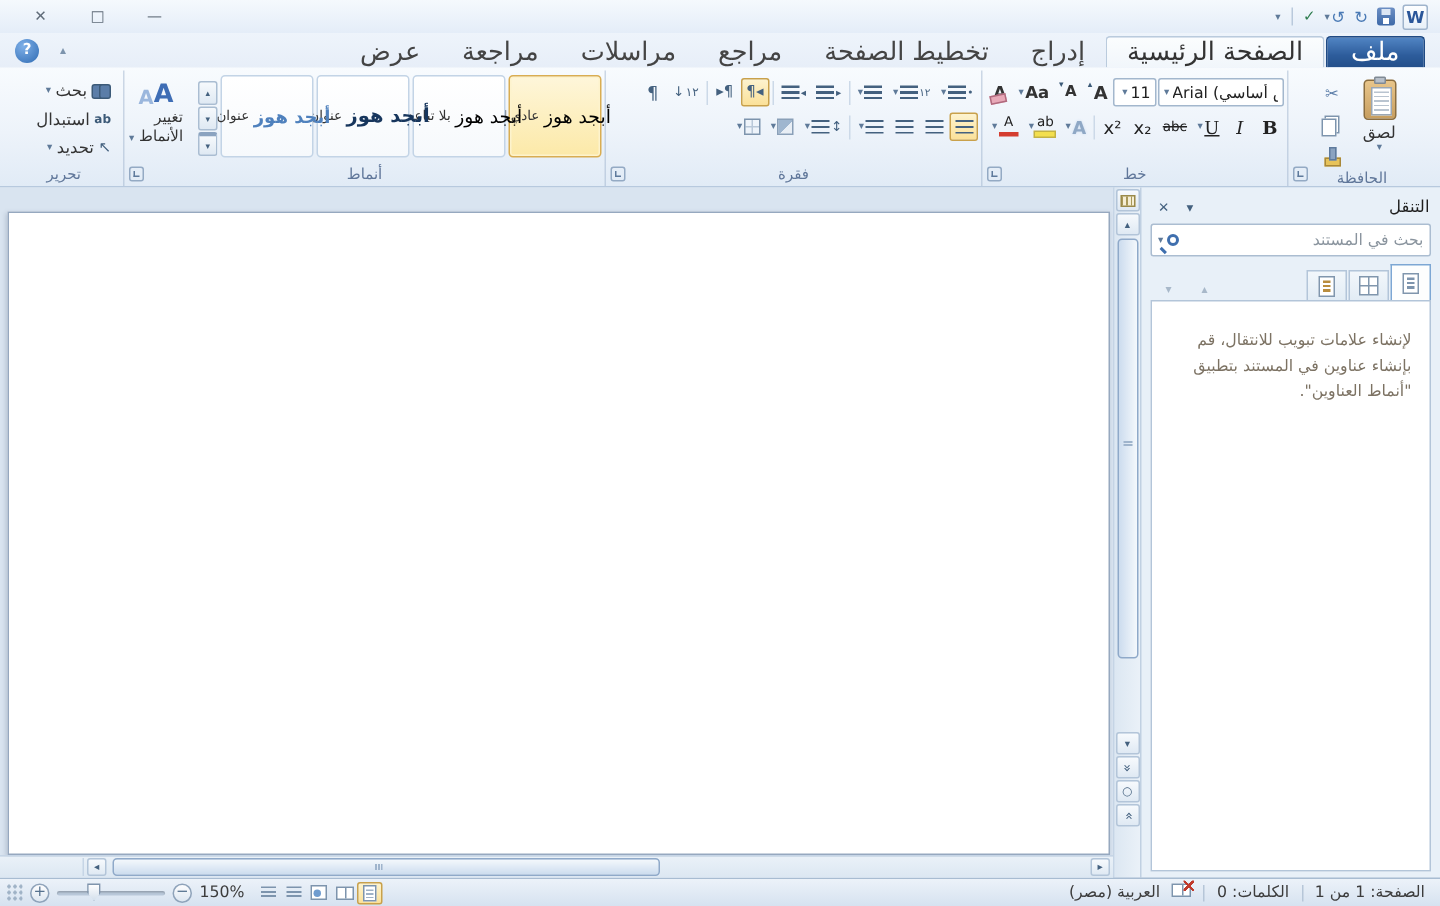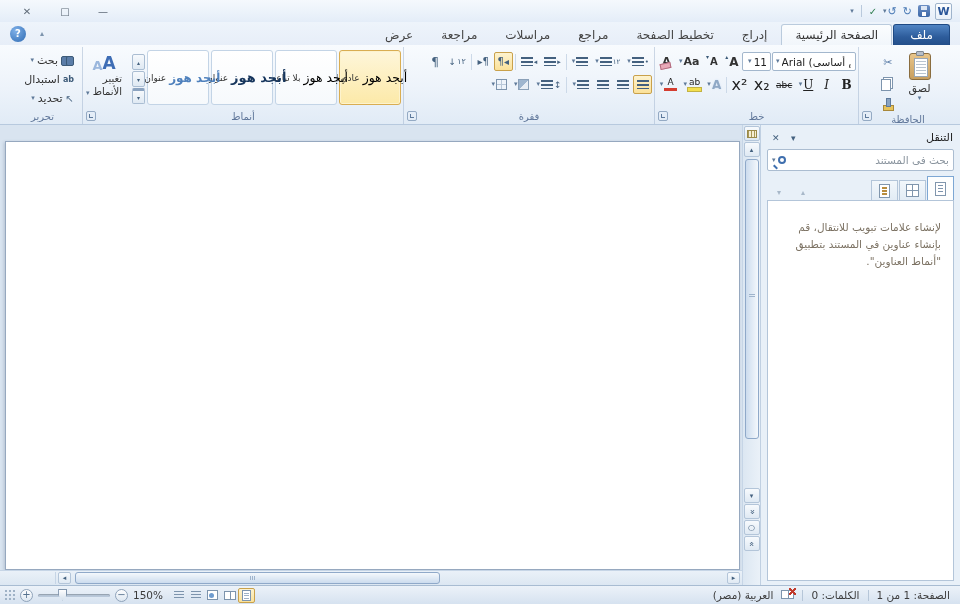--- a/index.html
+++ b/index.html
@@ -14,21 +14,21 @@
 .qbtn{display:inline-flex;align-items:center;gap:1px;color:#4a7ab5;font-size:11px;height:16px;padding:0 1px;}
 .disk{width:12px;height:12px;background:linear-gradient(#6c8fc4,#3e69a8);border-radius:2px;position:relative;display:inline-block;}
 .disk::before{content:"";position:absolute;top:1px;left:3px;right:3px;height:4px;background:#dce6f4;}
 .disk::after{content:"";position:absolute;bottom:1px;left:4px;right:4px;height:4px;background:#fff;}
 .checkg{color:#2e7d4f;font-weight:bold;font-size:10px;}
 .qsep{width:1px;height:12px;background:#b9c9dc;margin:0 2px;}
 .win-controls{display:flex;}
 .wbtn{width:38px;height:16px;display:flex;align-items:center;justify-content:center;color:#5f6b78;font-size:10px;}
 
 .tabrow{height:23px;display:flex;align-items:flex-end;background:linear-gradient(#eef4fb,#e7eef8);padding:0 10px;flex:none;}
-.tab{height:21px;display:flex;align-items:center;padding:0 13px;color:#444;font-size:12px;border:1px solid transparent;border-bottom:none;border-radius:3px 3px 0 0;white-space:nowrap;}
+.tab{height:21px;display:flex;align-items:center;padding:0 13px;color:#444;font-size:17px;border:1px solid transparent;border-bottom:none;border-radius:3px 3px 0 0;white-space:nowrap;}
 .tab.file{background:linear-gradient(#5185c4,#2d5c9b 60%,#234f8a);border-color:#1f4a84;color:#fff;margin-left:1px;padding:0 16px;}
 .tab.active{background:linear-gradient(#fbfdfe,#f1f6fb);border-color:#bacbdd;color:#333;}
 .tr-spacer{flex:1;}
 .minibtn{color:#7d94ad;font-size:8px;padding:0 8px;align-self:center;}
 .helpbtn{width:16px;height:16px;border-radius:50%;background:radial-gradient(circle at 35% 30%,#7fb0e8,#2f6bb3);color:#fff;font-size:10px;font-weight:bold;display:flex;align-items:center;justify-content:center;align-self:center;margin-right:6px;flex:none;}
 
 .ribbon{height:80px;background:linear-gradient(#f8fbfe,#edf3fa 55%,#e1ebf6);border-bottom:1px solid #b7c9de;display:flex;padding:2px 3px 0;flex:none;}
 .group{display:flex;flex-direction:column;padding:0 2px;border-left:1px solid rgba(160,180,205,.5);position:relative;flex:none;}
 .group:last-child{border-left:none;flex:1;}
 .gcontent{flex:1;display:flex;}
@@ -69,21 +69,21 @@
 .gA{font-size:12px;font-weight:bold;color:#333;line-height:1;}
 .gA.small{font-size:10px;}
 .tick{font-size:6px;color:#3c5a78;align-self:flex-start;}
 .caseAa{font-size:11px;font-weight:bold;color:#333;}
 .clearA{position:relative;font-size:11px;font-weight:bold;color:#333;}
 .clearA::after{content:"";position:absolute;left:-2px;bottom:-1px;width:9px;height:4px;background:#e8a9b8;border:1px solid #b06a7e;transform:rotate(-12deg);}
 .fb{font-weight:bold;font-family:"DejaVu Serif","Liberation Serif",serif;font-size:12px;color:#222;}
 .fi{font-style:italic;font-family:"DejaVu Serif","Liberation Serif",serif;font-size:12px;color:#222;}
 .fu{text-decoration:underline;font-family:"DejaVu Serif","Liberation Serif",serif;font-size:12px;color:#222;}
 .fstrike{text-decoration:line-through;font-size:9px;color:#222;}
-.fsubsup{font-size:16px;color:#222;}
+.fsubsup{font-size:12px;color:#222;}
 .fx{color:#8fa8c5;font-weight:bold;font-size:12px;text-shadow:0 0 2px #cdddf0;}
 .stack{display:flex;flex-direction:column;align-items:center;line-height:1;gap:1px;}
 .stack .lt{font-size:9px;color:#222;}
 .bar{width:13px;height:3px;}
 .bar.red{background:#d43d30;}
 .bar.yellow{background:#f3df4e;box-shadow:0 0 0 1px #c3b244;}
 
 .g-para{width:251px;}
 .bars{width:12px;height:9px;background:repeating-linear-gradient(to bottom,#44617f 0 1.6px,transparent 1.6px 3.9px);display:inline-block;}
 .pre{font-size:7px;color:#44617f;}

